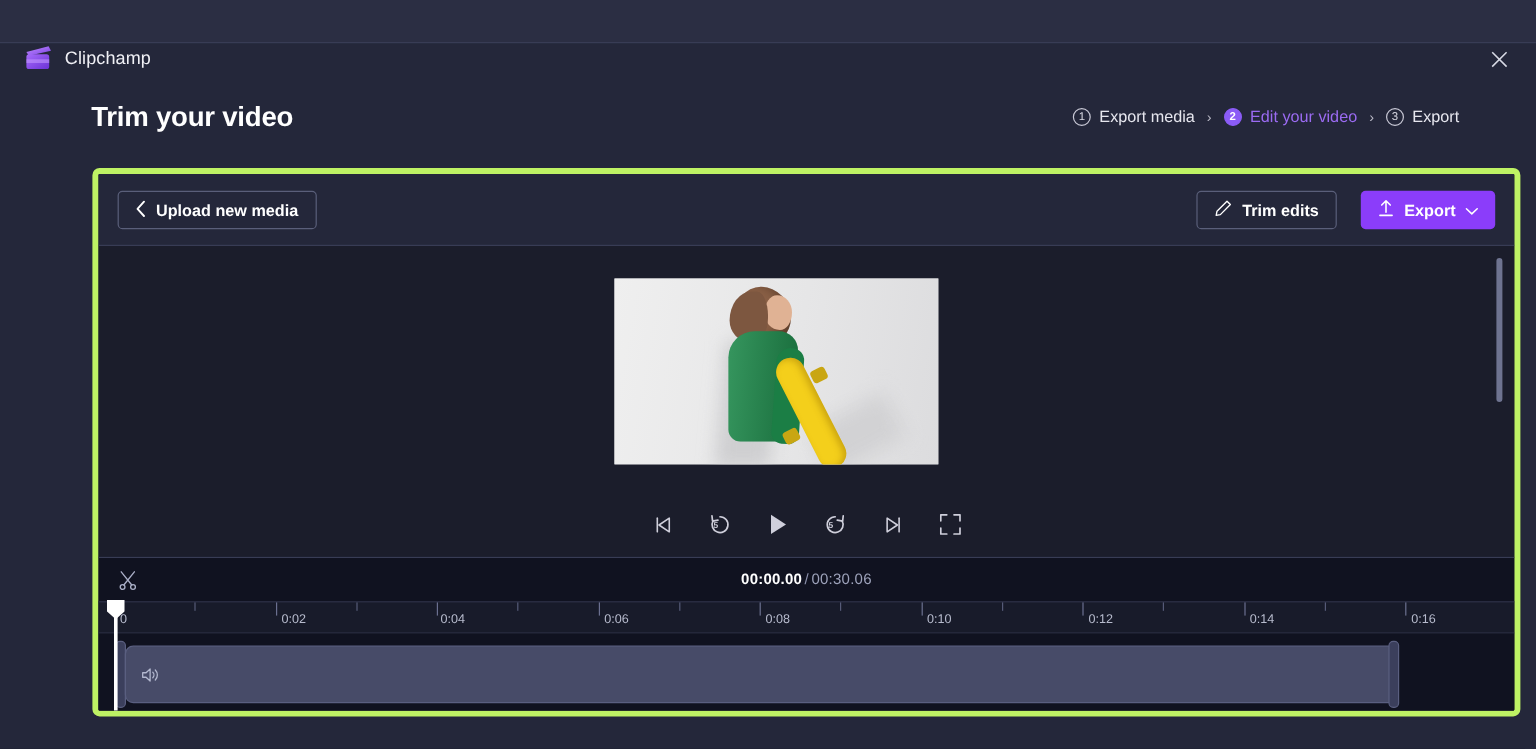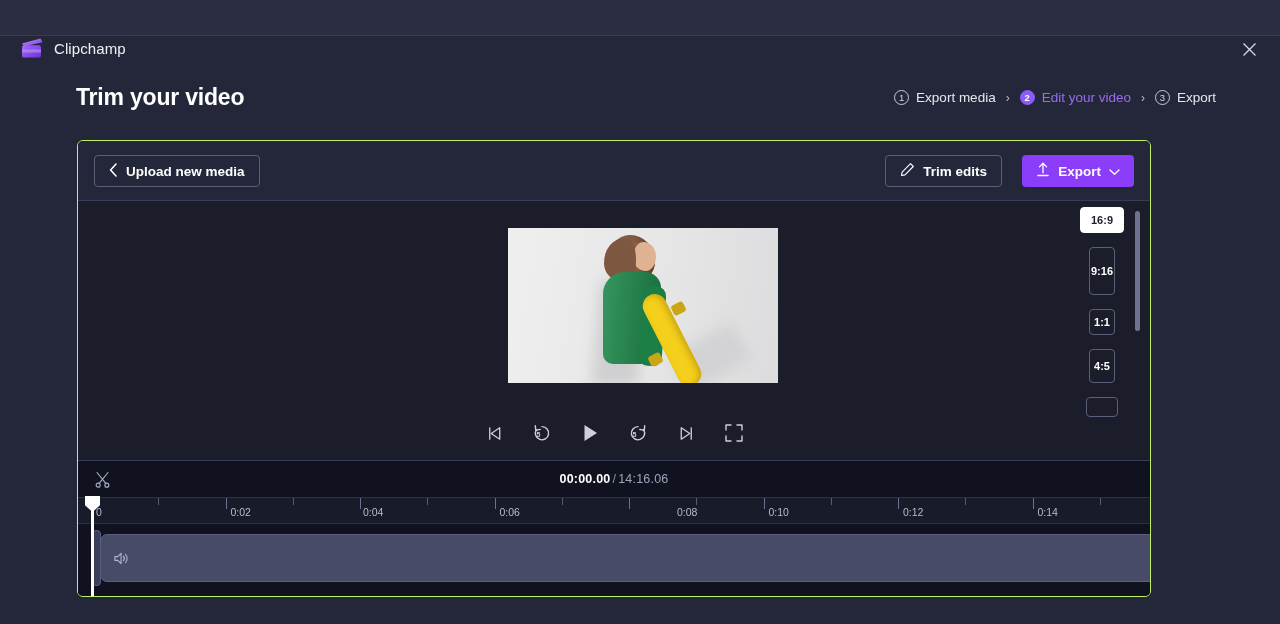--- a/index.html
+++ b/index.html
@@ -103,24 +103,24 @@
     color: #b9b9c6;
     font-size: 12px;
     padding: 0 1px;
   }
 
   
   .card {
     position: absolute;
     left: 77px;
     top: 140px;
-    width: 1074px;
+    width: 1190px;
     height: 457px;
     background: #1b1d2b;
-    border: 1px solid #bef264;
+    border: 5px solid #bef264;
     border-radius: 6px;
     overflow: hidden;
   }
 
   
   .card-toolbar {
     position: relative;
     height: 60px;
     background: #24273a;
     border-bottom: 1px solid #383c55;
@@ -586,63 +586,56 @@
       </div>
 
       <div class="ctrl">
         <svg width="18" height="18" viewBox="0 0 18 18">
           <path d="M1 6 L1 1 L6 1 M12 1 L17 1 L17 6 M17 12 L17 17 L12 17 M6 17 L1 17 L1 12" stroke="#cfcfdb" stroke-width="1.4" fill="none" stroke-linecap="round" stroke-linejoin="round"></path>
         </svg>
       </div>
     </div>
 
     <div class="aspect-rail">
-      <div class="aspect-list">
-        <div class="aspect-chip selected ar-16-9">16:9</div>
-        <div class="aspect-chip ar-9-16">9:16</div>
-        <div class="aspect-chip ar-1-1">1:1</div>
-        <div class="aspect-chip ar-4-5">4:5</div>
-        <div class="aspect-chip ar-next"></div>
-      </div>
       <div class="aspect-scrollbar">
         <div class="aspect-thumb"></div>
       </div>
     </div>
   </div>
 
   <div class="timeline">
 
     <div class="tl-head">
       <div class="scissors-btn">
         <svg width="17" height="17" viewBox="0 0 18 18">
           <path d="M3.2 1.6 L12.5 13.2 M14.8 1.6 L5.5 13.2" stroke="#a9aec6" stroke-width="1.2" fill="none" stroke-linecap="round"></path>
           <circle cx="4.4" cy="15" r="2.1" stroke="#a9aec6" stroke-width="1.2" fill="none"></circle>
           <circle cx="13.6" cy="15" r="2.1" stroke="#a9aec6" stroke-width="1.2" fill="none"></circle>
         </svg>
       </div>
       <div class="timecode">
-        <span class="tc-current">00:00.00</span><span class="tc-sep">/</span><span class="tc-total">14:16.06</span>
+        <span class="tc-current">00:00.00</span><span class="tc-sep">/</span><span class="tc-total">00:30.06</span>
       </div>
     </div>
 
     <div class="tl-ruler">
         <div class="tick major" style="left: 13px;"></div>
         <div class="tick-label" style="left: 18px;">0</div>
         <div class="tick minor" style="left: 80.25px;"></div>
         <div class="tick major" style="left: 147.5px;"></div>
         <div class="tick-label" style="left: 152.5px;">0:02</div>
         <div class="tick minor" style="left: 214.75px;"></div>
         <div class="tick major" style="left: 282px;"></div>
         <div class="tick-label" style="left: 285px;">0:04</div>
         <div class="tick minor" style="left: 349.25px;"></div>
         <div class="tick major" style="left: 416.5px;"></div>
         <div class="tick-label" style="left: 421.5px;">0:06</div>
         <div class="tick minor" style="left: 483.75px;"></div>
         <div class="tick major" style="left: 551px;"></div>
-        <div class="tick-label" style="left: 556px; margin-left: 43px;">0:08</div>
+        <div class="tick-label" style="left: 556px;">0:08</div>
         <div class="tick minor" style="left: 618.25px;"></div>
         <div class="tick major" style="left: 685.5px;"></div>
         <div class="tick-label" style="left: 690.5px;">0:10</div>
         <div class="tick minor" style="left: 752.75px;"></div>
         <div class="tick major" style="left: 820px;"></div>
         <div class="tick-label" style="left: 825px;">0:12</div>
         <div class="tick minor" style="left: 887.25px;"></div>
         <div class="tick major" style="left: 954.5px;"></div>
         <div class="tick-label" style="left: 959.5px;">0:14</div>
         <div class="tick minor" style="left: 1021.75px;"></div>

